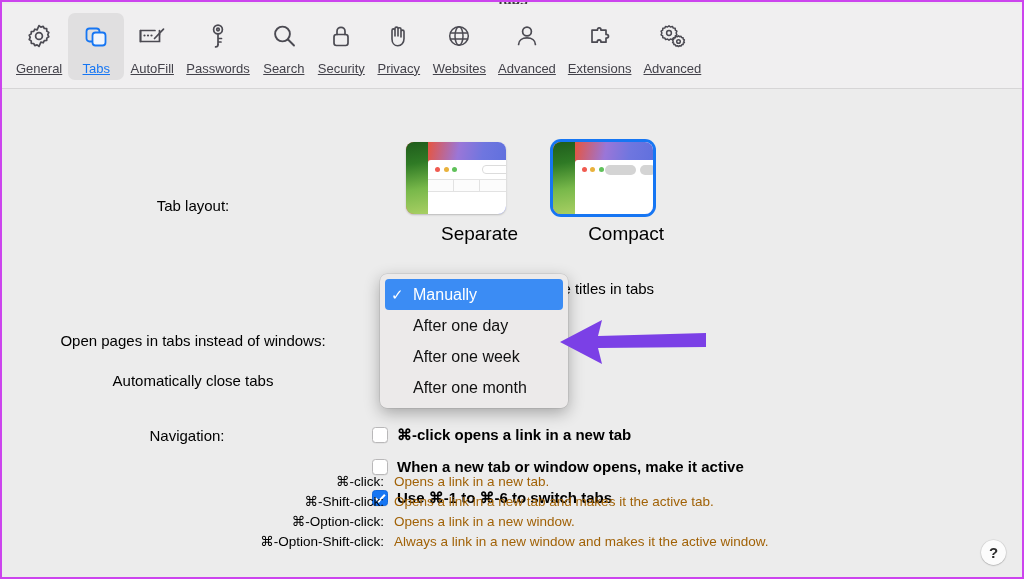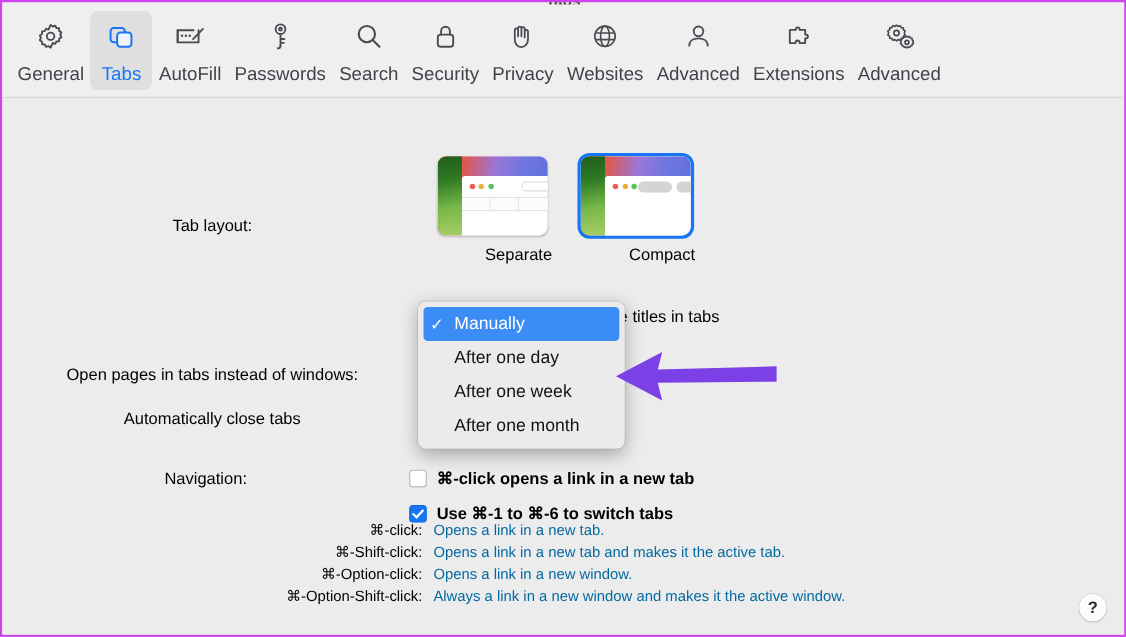--- a/index.html
+++ b/index.html
@@ -39,21 +39,21 @@
     justify-content: flex-start;
     padding: 6px 6px 4px 6px;
     border-radius: 7px;
     min-width: 56px;
     cursor: default;
   }
   .tb-item.selected { background: #e0dfe0; }
   .tb-icon { height: 34px; display: flex; align-items: center; justify-content: center; }
   .tb-icon svg { display: block; }
   .tb-label {
-    font-size: 17px; color: #43424a; margin-top: 8px; white-space: nowrap;
+    font-size: 13px; color: #43424a; margin-top: 8px; white-space: nowrap; text-decoration: underline;
   }
   .tb-item.selected .tb-label { color: #1676f3; }
 
   
   .content { position: absolute; top: 88px; left: 0; width: 1020px; height: 487px; background: #ececec; }
 
   .row { position: absolute; display: flex; align-items: flex-start; }
 
   .lbl {
     font-size: 15px; color: #000; text-align: center; white-space: nowrap;
@@ -95,21 +95,21 @@
   .sep-field {
     position: absolute; left: 54px; top: 5px; width: 58px; height: 9px;
     border: 1px solid #dcdcdc; border-radius: 4px; background: #fff;
   }
   .sep-tabs { position: absolute; left: 0; top: 19px; height: 13px; width: 100%; display: flex; }
   .sep-tab { height: 100%; border: 1px solid #e2e2e2; border-left: none; background: #fcfcfc; }
   
   .cmp-bar { position: absolute; left: 30px; top: 5px; display: flex; gap: 4px; align-items: center; }
   .cmp-pill { height: 10px; border-radius: 5px; background: #d4d4d4; }
 
-  .thumb-caption { font-size: 15px; color: #000; margin-top: 9px; margin-left: 47px; }
+  .thumb-caption { font-size: 19px; color: #000; margin-top: 9px; margin-left: 47px; }
 
   
   .cbrow { display: flex; align-items: center; gap: 9px; }
   .cbox {
     width: 16px; height: 16px; border-radius: 3.5px;
     border: 1px solid #b9b8b9; background: #fff; flex: none;
     box-shadow: 0 0.5px 0.5px rgba(0,0,0,.08);
   }
   .cbox.checked {
     background: #1676f3; border-color: #1269dd;
@@ -178,21 +178,21 @@
   
   .arrow { position: absolute; left: 556px; top: 312px; z-index: 60; pointer-events: none; }
 
   
   .shortcuts {
     position: absolute; top: 383px; left: 0; width: 100%;
     display: flex; flex-direction: column; gap: 4px;
   }
   .sc-row { display: flex; align-items: baseline; }
   .sc-key { width: 392px; text-align: right; padding-right: 10px; font-size: 13.5px; color: #000; white-space: nowrap; }
-  .sc-desc { font-size: 13.5px; color: #0369a1; white-space: nowrap; }
+  .sc-desc { font-size: 13.5px; color: #a16207; white-space: nowrap; }
 
   
   .help-btn {
     position: absolute; right: 16px; bottom: 12px;
     width: 25px; height: 25px; border-radius: 50%;
     background: #fcfcfc;
     box-shadow: 0 0.5px 1.5px rgba(0,0,0,.3), 0 0 0 .5px rgba(0,0,0,.06);
     display: flex; align-items: center; justify-content: center;
     font-size: 15px; color: #2b2b2b; font-weight: bold;
     cursor: default;
@@ -398,20 +398,24 @@
     </div>
 
     <div class="row" id="row-navigation">
       <div class="lbl">Navigation:</div>
       <div class="nav-checks">
         <div class="cbrow">
           <span class="cbox"></span>
           <span class="cbtext">⌘-click opens a link in a new tab</span>
         </div>
         <div class="cbrow">
+          <span class="cbox"></span>
+          <span class="cbtext">When a new tab or window opens, make it active</span>
+        </div>
+        <div class="cbrow">
           <span class="cbox checked"></span>
           <span class="cbtext">Use ⌘-1 to ⌘-6 to switch tabs</span>
         </div>
       </div>
     </div>
 
     <div class="shortcuts">
       <div class="sc-row">
         <div class="sc-key">⌘-click:</div>
         <div class="sc-desc">Opens a link in a new tab.</div>

